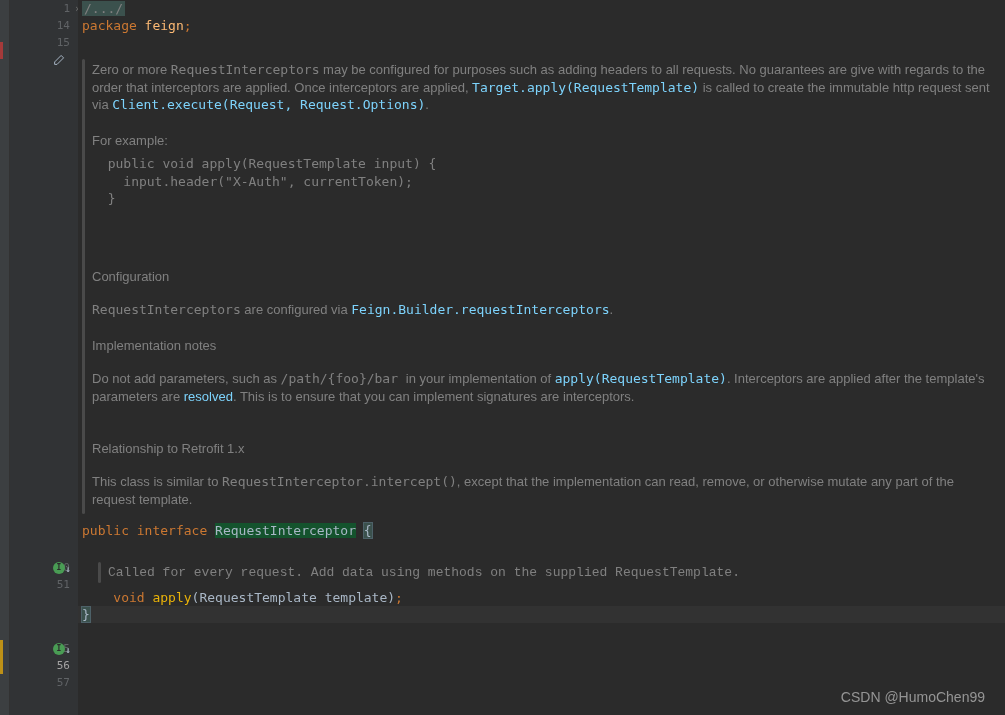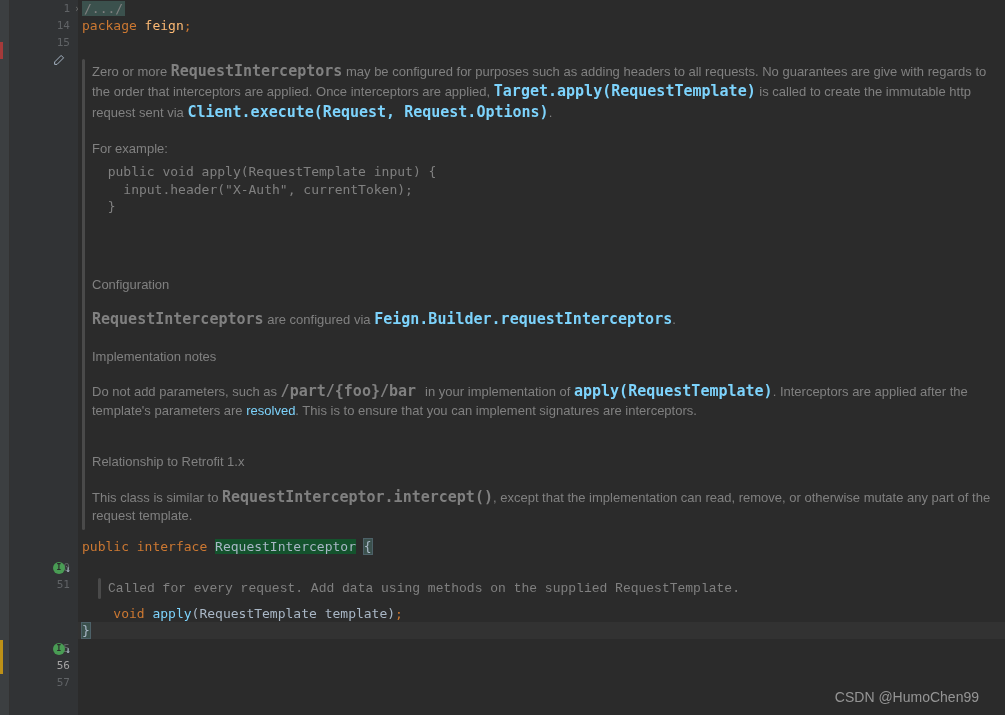--- a/index.html
+++ b/index.html
@@ -86,21 +86,21 @@
   }
   .code-row {
     height: 17px;
     padding-left: 4px;
     white-space: pre;
     position: relative;
   }
   .kw { color: #cc7832; }
   .comment-fold { background: #3b514d; color: #808080; padding: 0 2px; }
   .ident { color: #fdba74; }
-  .method { color: #7dd3fc; }
+  .method { color: #eab308; }
   .type { color: #a9b7c6; }
   .paren { color: #a9b7c6; }
   .hl-type { background: #14532d; }
   .semi { color: #cc7832; }
   
   .doc-block {
     padding: 10px 14px 10px 14px;
     color: #808080;
     font-family: -apple-system, 'Segoe UI', sans-serif;
     font-size: 13px;
@@ -113,21 +113,21 @@
     top: 8px;
     bottom: 8px;
     width: 3px;
     background: #4a4a4a;
     border-radius: 2px;
   }
   .doc-block p { margin-bottom: 4px; }
   .doc-block .spacer { height: 14px; }
   .doc-block .spacer-lg { height: 30px; }
   .doc-block .heading { color: #808080; margin-bottom: 6px; }
-  .doc-block .mono { font-family: 'Menlo', 'Consolas', monospace; font-size: 15px; font-weight: bold; }
+  .doc-block .mono { font-family: 'Menlo', 'Consolas', monospace; font-size: 13px; }
   .doc-block .codebits { color: #808080; }
   .doc-block .link { color: #7dd3fc; }
   .doc-pre {
     font-family: 'Menlo', 'Consolas', monospace;
     font-size: 13px;
     color: #808080;
     white-space: pre;
     margin: 6px 0 0 0;
   }
   
@@ -137,21 +137,21 @@
     padding: 8px 14px;
   }
   .inner-doc .doc-border {
     left: 4px;
     top: 6px;
     bottom: 6px;
   }
   
   .watermark {
     position: absolute;
-    right: 26px;
+    right: 20px;
     bottom: 10px;
     color: #b8b8b8;
     font-family: -apple-system, 'Segoe UI', sans-serif;
     font-size: 14px;
     opacity: 0.75;
   }
   
   .line-warn {
     position: absolute;
     left: 0;
@@ -245,21 +245,21 @@
       <div class="spacer-lg"></div>
       <p class="heading">Configuration</p>
       <div style="height:10px"></div>
       <p>
         <span class="mono codebits">RequestInterceptors</span><span> are configured via </span><span class="mono link">Feign.Builder.requestInterceptors</span><span>.</span>
       </p>
       <div class="spacer"></div>
       <p class="heading">Implementation notes</p>
       <div style="height:10px"></div>
       <p>
-        <span>Do not add parameters, such as </span><span class="mono codebits"> /part/{foo}/bar </span><span> in your implementation of </span><span class="mono link">apply(RequestTemplate)</span><span>. Interceptors are applied after the template's parameters are </span><span class="link">resolved</span><span>. This is to ensure that you can implement signatures are interceptors.</span>
+        <span>Do not add parameters, such as </span><span class="mono codebits"> /path/{foo}/bar </span><span> in your implementation of </span><span class="mono link">apply(RequestTemplate)</span><span>. Interceptors are applied after the template's parameters are </span><span class="link">resolved</span><span>. This is to ensure that you can implement signatures are interceptors.</span>
       </p>
       <div class="spacer-lg"></div>
       <p class="heading">Relationship to Retrofit 1.x</p>
       <div style="height:10px"></div>
       <p>
         <span>This class is similar to </span><span class="mono codebits"> RequestInterceptor.intercept()</span><span>, except that the implementation can read, remove, or otherwise mutate any part of the request template.</span>
       </p>
     </div>
 
     <div class="code-row"><span class="kw">public</span> <span class="kw">interface</span> <span class="type hl-type">RequestInterceptor</span> <span class="paren brace-match">{</span></div>

